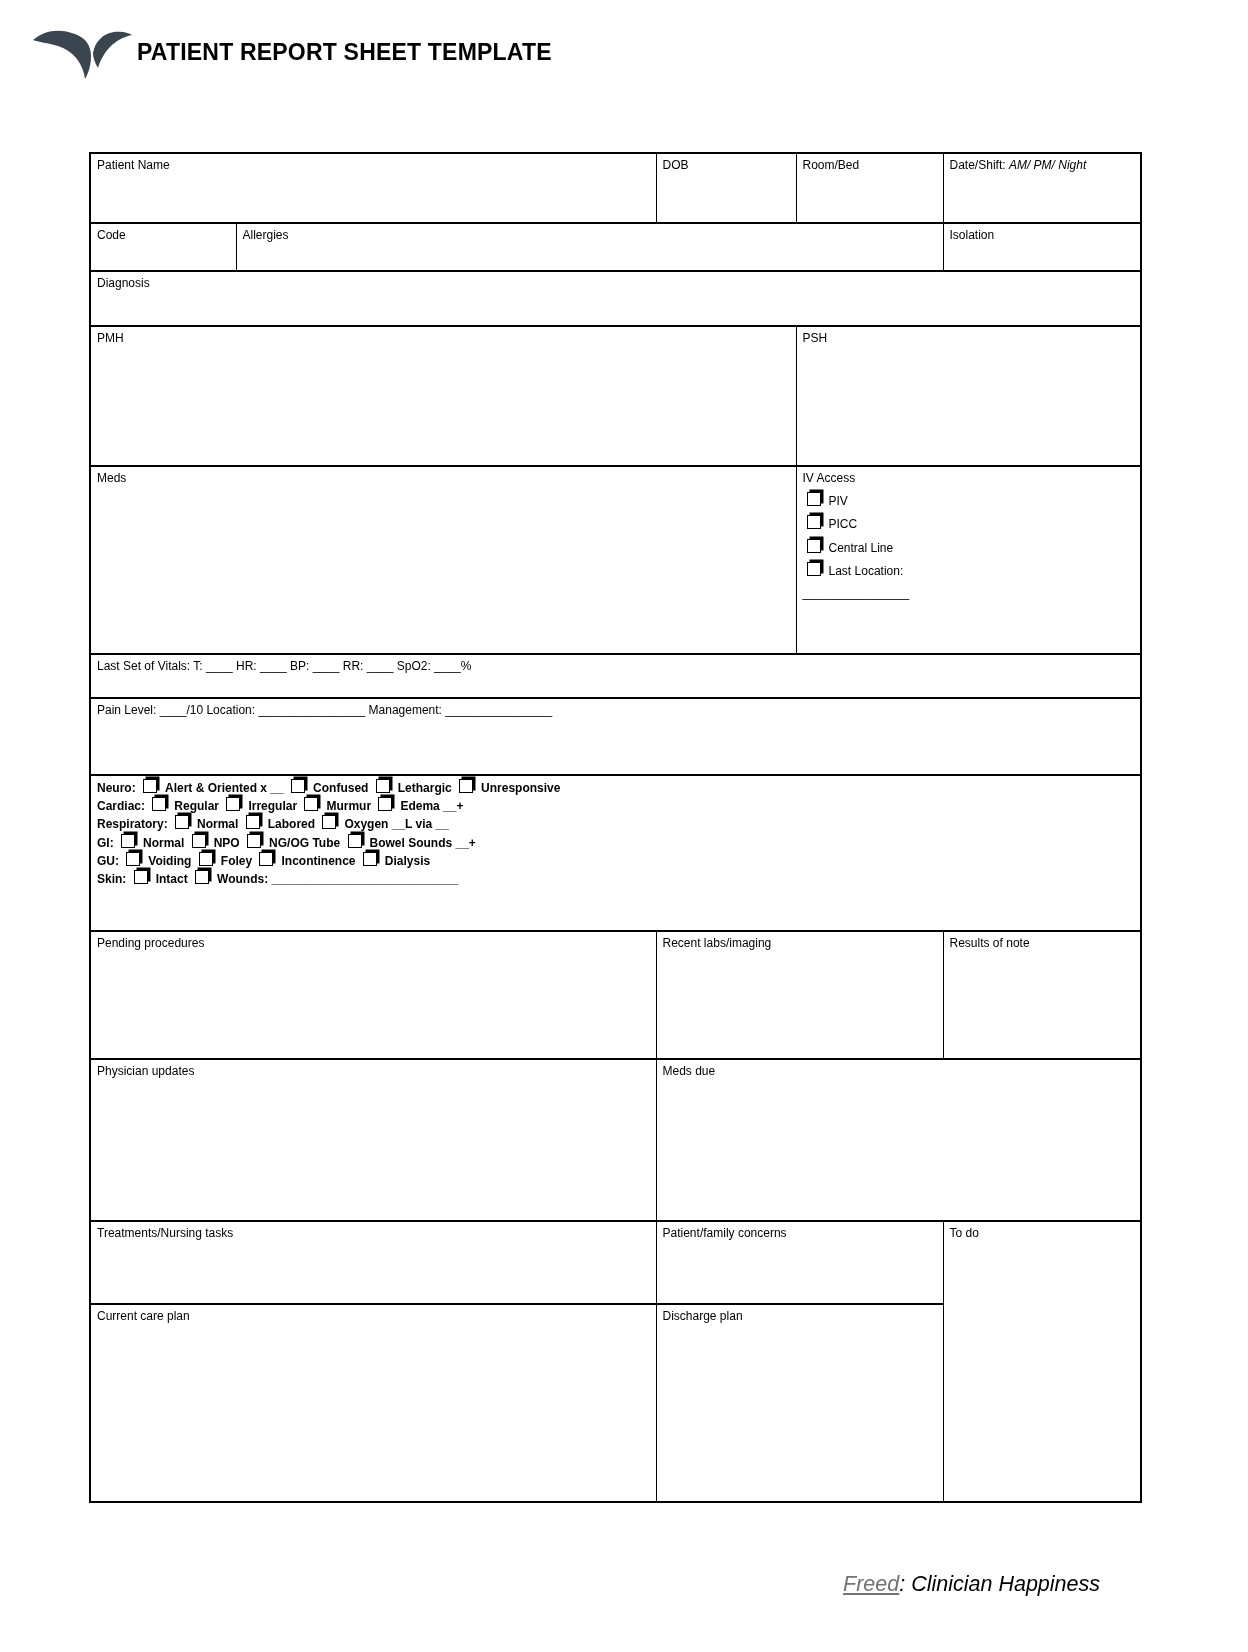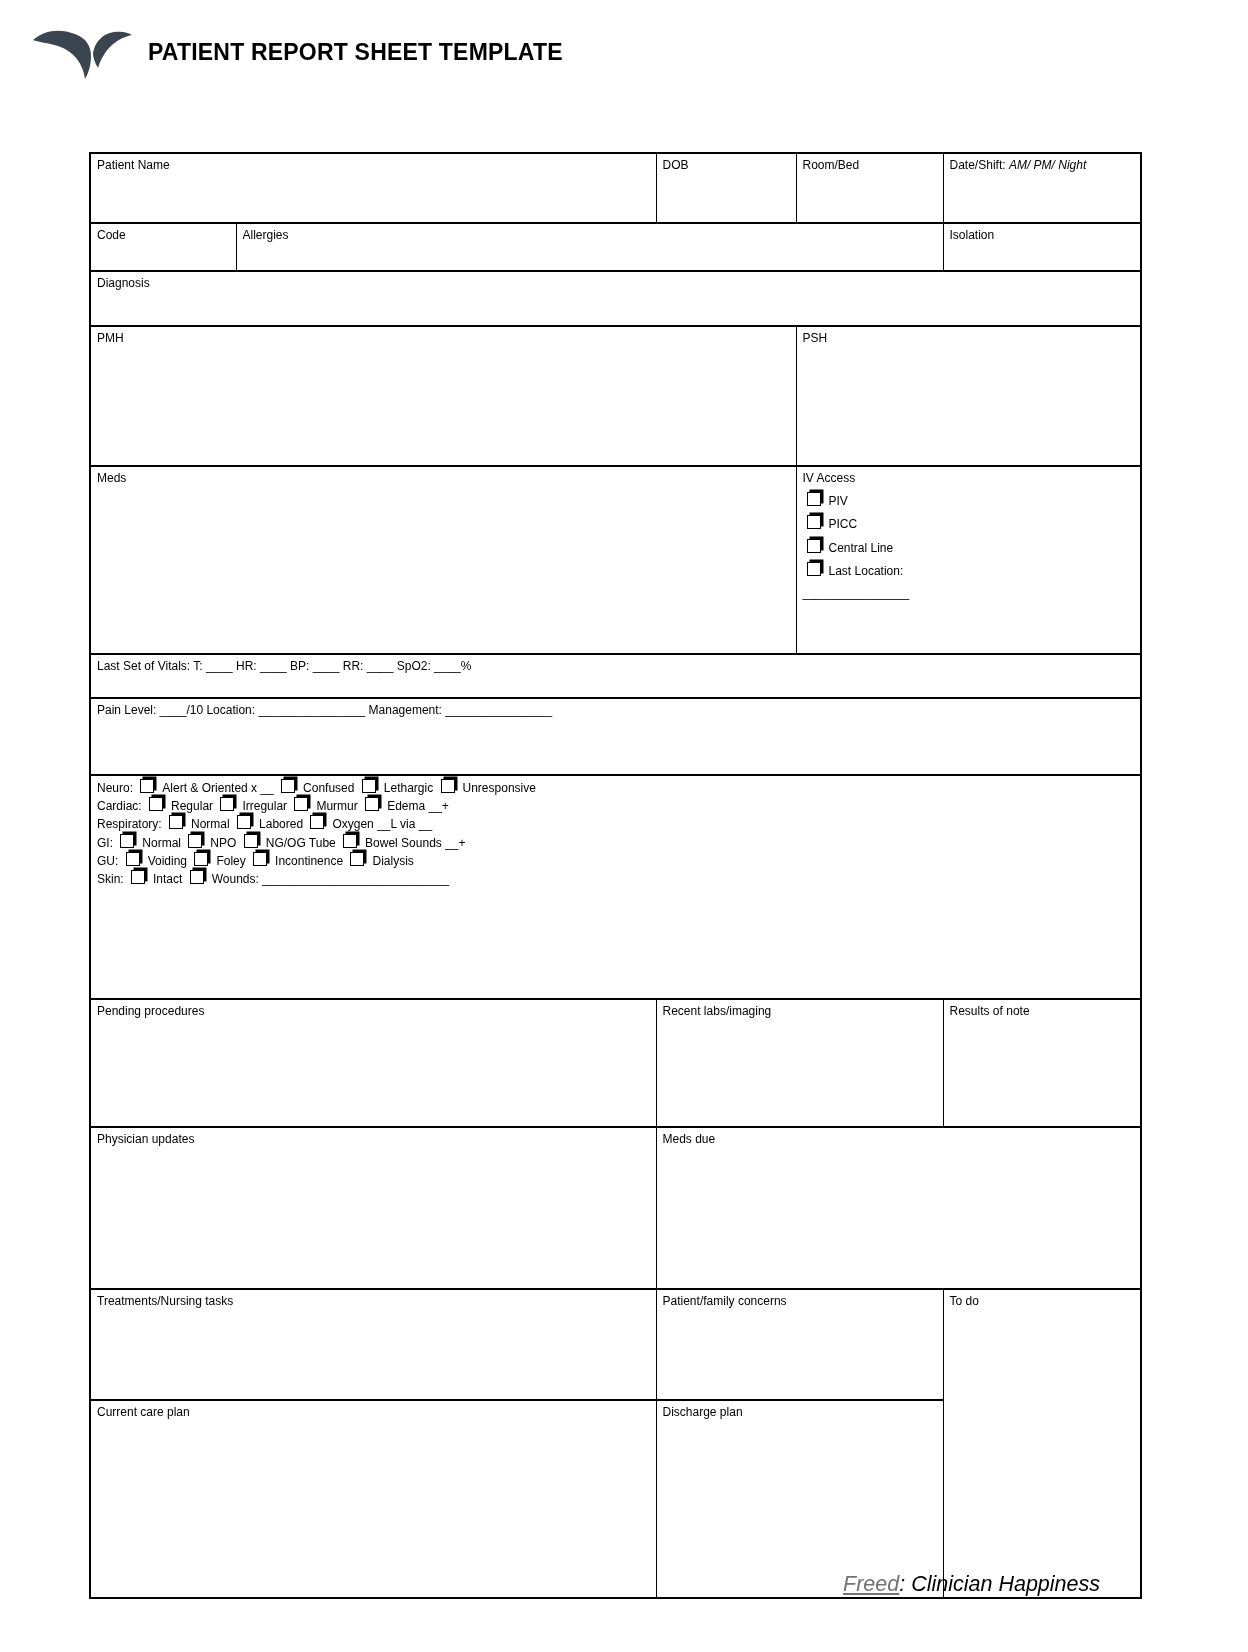--- a/index.html
+++ b/index.html
@@ -2,41 +2,41 @@
 <html><head>
 <meta charset="utf-8">
 <style>
   html,body{margin:0;padding:0;background:#ffffff;}
   body{
     width:1248px;height:1652px;position:relative;
     font-family:"Liberation Sans","DejaVu Sans",sans-serif;
     color:#000;
   }
   
-  .header{position:absolute;left:30px;top:18px;display:flex;align-items:center;gap:14px;}
+  .header{position:absolute;left:30px;top:18px;display:flex;align-items:center;gap:3px;}
   .logo{width:104px;height:62px;flex:0 0 auto;}
   .page-title{font-size:23px;font-weight:bold;letter-spacing:.2px;margin-top:6px;}
   
   table.sheet{
     position:absolute;left:89px;top:152px;
     width:1051px;border-collapse:collapse;table-layout:fixed;
     border:2px solid #000;
     font-size:12px;line-height:1.35;
   }
   table.sheet td{
     border:1px solid #000;
     border-top-width:2px;border-bottom-width:2px;
     vertical-align:top;
     padding:3px 6px;
     overflow:hidden;
   }
   tr.r1{height:70px;} tr.r2{height:48px;} tr.r3{height:55px;}
   tr.r4{height:140px;} tr.r5{height:188px;} tr.r6{height:44px;margin-left:12px;}
-  tr.r7{height:77px;} tr.r8{height:224px;} tr.r9{height:128px;}
-  tr.r10{height:162px;} tr.r11{height:111px;} tr.r12{height:198px;}
+  tr.r7{height:77px;} tr.r8{height:156px;font-weight:bold;} tr.r9{height:128px;}
+  tr.r10{height:162px;} tr.r11{height:83px;} tr.r12{height:198px;}
   .italic{font-style:italic;}
   .vcenter{padding-top:9px;}
   .pain-cell{padding-top:24px;}
   
   .cb{
     display:inline-block;width:12px;height:12px;
     border:1.6px solid #000;background:#fff;
     box-shadow:2.5px -2.5px 0 0 #000;
     margin:0 8px 0 4px;vertical-align:-1px;
   }

